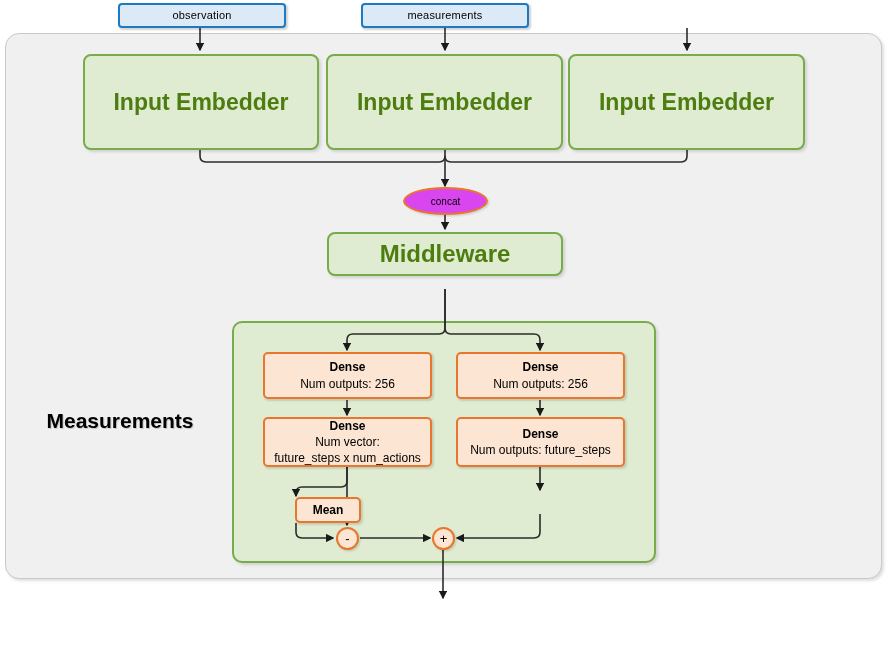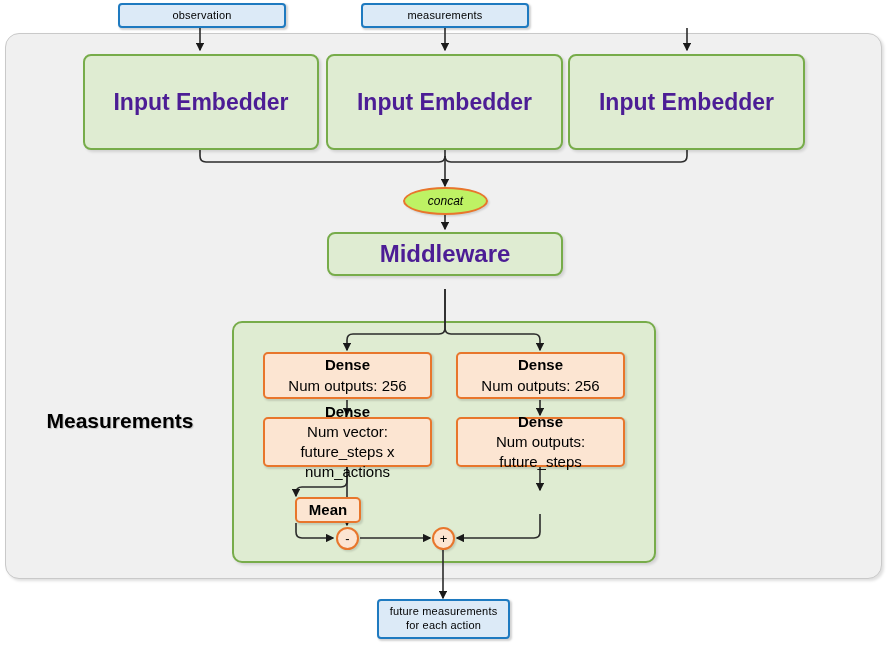--- a/index.html
+++ b/index.html
@@ -45,21 +45,21 @@
   
   .green-box {
     background: #dfecd2;
     border: 2.5px solid #77ac4a;
     border-radius: 8px;
     display: flex;
     align-items: center;
     justify-content: center;
     text-align: center;
     font-weight: bold;
-    color: #4c1d95;
+    color: #4d7c0f;
     box-shadow: 2px 2px 3px rgba(0,0,0,0.13);
   }
   .embedder { font-size: 23px; }
   .middleware { font-size: 24px; }
 
   
   .head-container {
     left: 232px; top: 321px; width: 424px; height: 242px;
     background: #dfecd2;
     border: 2.5px solid #77ac4a;
@@ -71,38 +71,37 @@
   .orange-box {
     background: #fce5d2;
     border: 2.5px solid #e8762c;
     border-radius: 5px;
     display: flex;
     flex-direction: column;
     align-items: center;
     justify-content: center;
     text-align: center;
     color: #000;
-    font-size: 15px;
+    font-size: 12px;
     line-height: 1.35;
     box-shadow: 1.5px 1.5px 2px rgba(0,0,0,0.13);
   }
   .orange-box .title { font-weight: bold; }
 
   
   .ellipse {
-    background: #bef264;
+    background: #d946ef;
     border: 2.5px solid #e8762c;
     border-radius: 50%;
     display: flex;
     align-items: center;
     justify-content: center;
-    font-size: 12px;
+    font-size: 10px;
     color: #000;
     box-shadow: 1.5px 1.5px 2px rgba(0,0,0,0.13);
-    font-style: italic;
   }
 
   
   .op-circle {
     background: #fce5d2;
     border: 2.5px solid #e8762c;
     border-radius: 50%;
     width: 23px; height: 23px;
     display: flex;
     align-items: center;
@@ -222,18 +221,14 @@
   <div class="abs orange-box" style="left:456px; top:417px; width:169px; height:50px;">
     <div class="title">Dense</div>
     <div>Num outputs: future_steps</div>
   </div>
 
 
   <div class="abs op-circle" style="left:336px; top:527px;">-</div>
 
   <div class="abs op-circle" style="left:432px; top:527px;">+</div>
 
-  <div class="abs io-box" style="left:377px; top:599px; width:133px; height:40px; flex-direction:column;">
-    <div>future measurements</div>
-    <div>for each action</div>
-  </div>
 
 </div>
 
 </body></html>

